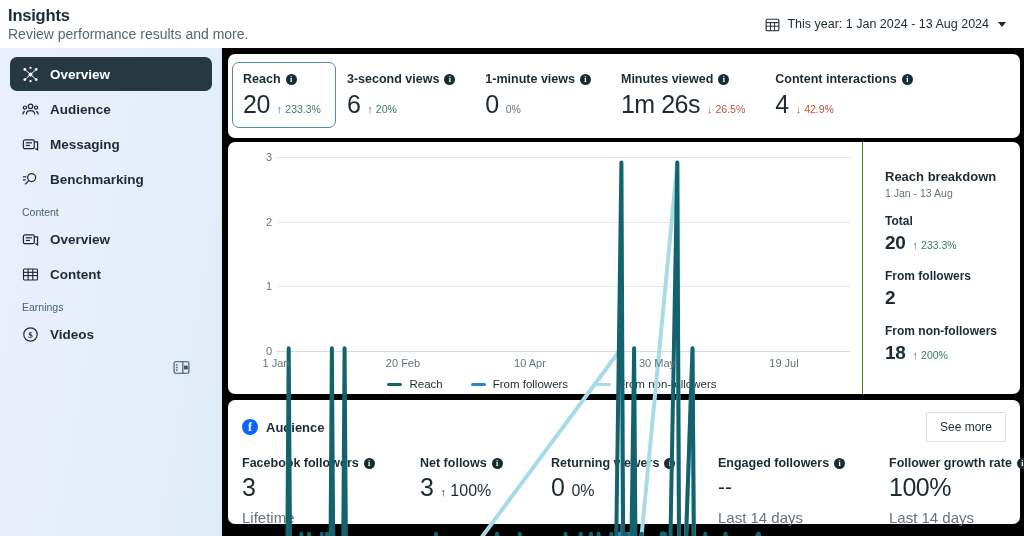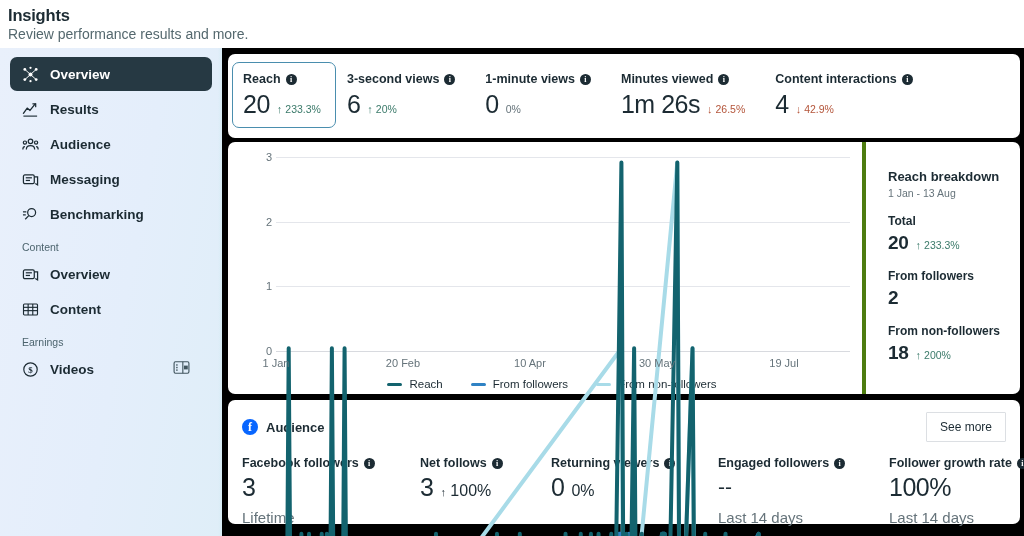--- a/index.html
+++ b/index.html
@@ -95,21 +95,21 @@
   .grid { position: absolute; left: 28px; right: 6px; top: 0; bottom: 0; }
   .gridline { position: absolute; left: 0; right: 0; height: 1px; background: #e4e6eb; }
   .gridline.base { background: #d8dadf; }
   .svgplot { position: absolute; left: 28px; right: 6px; top: 0; bottom: 0; }
   .xlabels { position: relative; height: 20px; margin-left: 28px; margin-right: 6px; }
   .xlabel { position: absolute; transform: translateX(-50%); font-size: 11px; color: #65737a; top: 3px; white-space: nowrap; }
   .legend { display: flex; justify-content: center; gap: 28px; margin-top: 4px; }
   .legend-item { display: flex; align-items: center; gap: 7px; font-size: 11.5px; color: #1c2b33; cursor: pointer; }
   .legend-swatch { width: 15px; height: 3px; border-radius: 2px; display: inline-block; }
 
-  .breakdown { width: 158px; flex: 0 0 158px; border-left: 4px solid #4d7c0f; padding: 26px 10px 0 22px; }
+  .breakdown { width: 158px; flex: 0 0 158px; border-left: 1px solid #4d7c0f; padding: 26px 10px 0 22px; }
   .bd-title { font-size: 13px; font-weight: 700; color: #1c2b33; line-height: 17px; }
   .bd-sub { font-size: 10.5px; color: #65737a; margin-top: 2px; }
   .bd-block { margin-top: 14px; }
   .bd-label { font-size: 12px; font-weight: 700; color: #1c2b33; line-height: 17px; }
   .bd-row { display: flex; align-items: baseline; gap: 7px; margin-top: 1px; }
   .bd-value { font-size: 19px; font-weight: 700; color: #1c2b33; line-height: 23px; letter-spacing: -0.3px; }
   .bd-delta { font-size: 10.5px; color: #3b7a6a; display: flex; align-items: baseline; gap: 3px; }
 
   
   .aud-card { margin-top: 6px; padding: 12px 14px 6px 14px; height: 124px; }
@@ -128,20 +128,33 @@
 </head>
 <body>
 
 <div class="app">
 
   <div class="header">
     <div class="header-left">
       <div class="page-title">Insights</div>
       <div class="page-sub">Review performance results and more.</div>
     </div>
+    <div class="daterange">
+      <span class="cal">
+        <svg width="15" height="15" viewBox="0 0 16 16">
+            <rect x="1.2" y="2.4" width="13.6" height="12.2" rx="1.4" fill="none" stroke="#1c2b33" stroke-width="1.2"></rect>
+            <line x1="1.2" y1="6" x2="14.8" y2="6" stroke="#1c2b33" stroke-width="1.2"></line>
+            <line x1="1.2" y1="9.8" x2="14.8" y2="9.8" stroke="#1c2b33" stroke-width="1"></line>
+            <line x1="5.8" y1="6" x2="5.8" y2="14.6" stroke="#1c2b33" stroke-width="1"></line>
+            <line x1="10.2" y1="6" x2="10.2" y2="14.6" stroke="#1c2b33" stroke-width="1"></line>
+          </svg>
+      </span>
+      <span>This year: 1 Jan 2024 - 13 Aug 2024</span>
+      <span class="caret"></span>
+    </div>
   </div>
 
   <div class="body">
 
     <div class="sidebar">
 
       <div class="nav-item active">
         <span class="ico">
           <svg width="17" height="17" viewBox="0 0 18 18">
               <g fill="#ffffff">
@@ -157,30 +170,20 @@
                 <line x1="9" y1="9" x2="3" y2="3.6"></line>
                 <line x1="9" y1="9" x2="15" y2="3.6"></line>
                 <line x1="9" y1="9" x2="3" y2="14.4"></line>
                 <line x1="9" y1="9" x2="15" y2="14.4"></line>
               </g>
             </svg>
         </span>
         <span>Overview</span>
       </div>
 
-      <div class="nav-item">
-        <span class="ico">
-          <svg width="17" height="17" viewBox="0 0 18 18">
-              <polyline points="1.5,13 5.5,7.5 8.5,10 14,3" fill="none" stroke="#1c2b33" stroke-width="1.4" stroke-linejoin="round" stroke-linecap="round"></polyline>
-              <polyline points="11.5,3 14.5,3 14.5,6" fill="none" stroke="#1c2b33" stroke-width="1.3" stroke-linecap="round"></polyline>
-              <line x1="1.5" y1="16" x2="16" y2="16" stroke="#1c2b33" stroke-width="1.2"></line>
-            </svg>
-        </span>
-        <span>Results</span>
-      </div>
 
       <div class="nav-item">
         <span class="ico">
           <svg width="17" height="17" viewBox="0 0 18 18">
               <g fill="none" stroke="#1c2b33" stroke-width="1.3">
                 <circle cx="9" cy="5.6" r="2.4"></circle>
                 <path d="M4.6 14.2c0-2.5 2-4.1 4.4-4.1s4.4 1.6 4.4 4.1"></path>
                 <circle cx="3.1" cy="7" r="1.7"></circle>
                 <path d="M0.9 14.2c0-1.9 1-3 2.2-3"></path>
                 <circle cx="14.9" cy="7" r="1.7"></circle>

